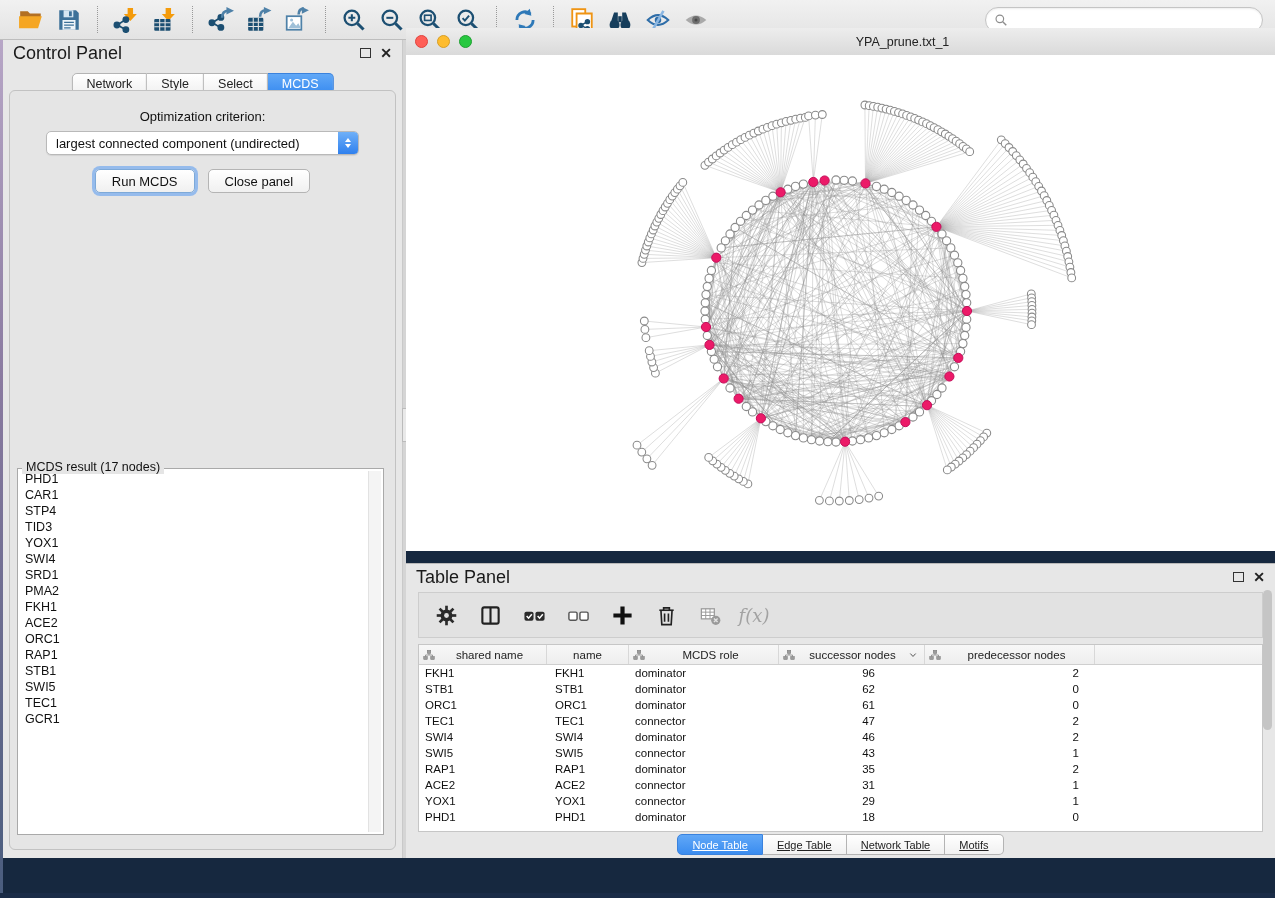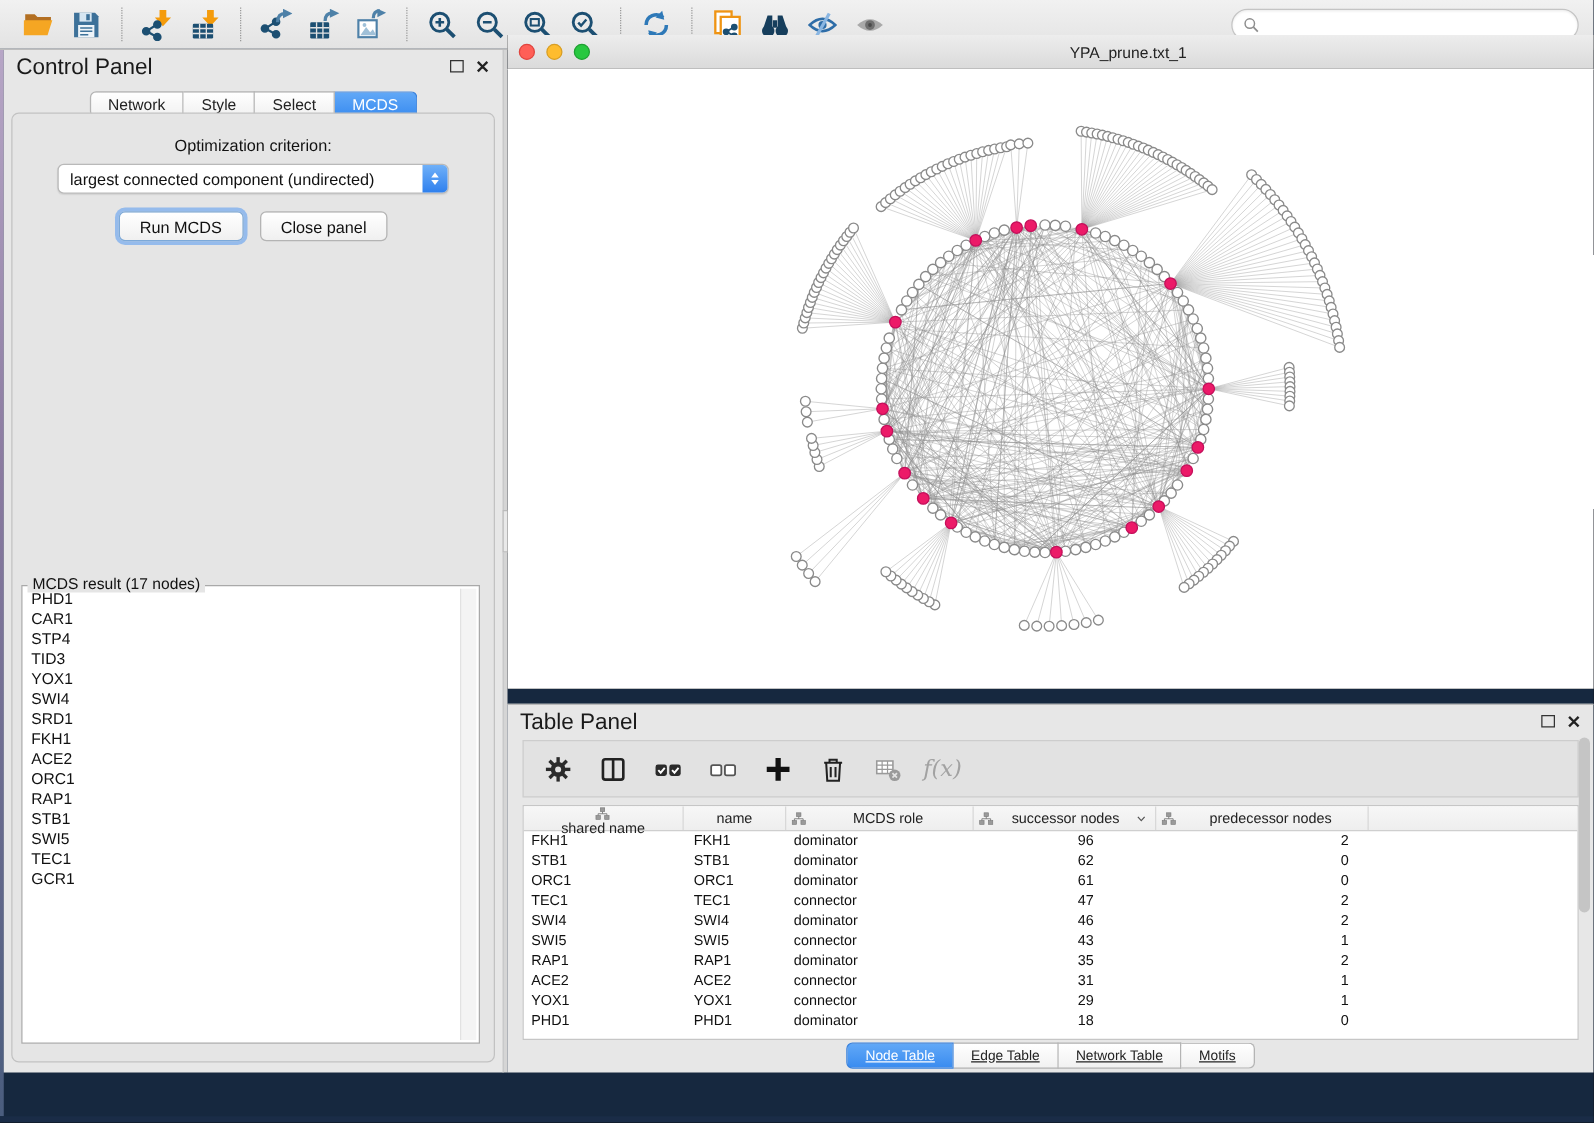--- a/index.html
+++ b/index.html
@@ -424,20 +424,21 @@
       <span id="result-legend">MCDS result (17 nodes)</span>
       <div id="result-box">
         <div id="mcds-list">
             <div class="li">PHD1</div>
             <div class="li">CAR1</div>
             <div class="li">STP4</div>
             <div class="li">TID3</div>
             <div class="li">YOX1</div>
             <div class="li">SWI4</div>
             <div class="li">SRD1</div>
+            <div class="li">PMA2</div>
             <div class="li">FKH1</div>
             <div class="li">ACE2</div>
             <div class="li">ORC1</div>
             <div class="li">RAP1</div>
             <div class="li">STB1</div>
             <div class="li">SWI5</div>
             <div class="li">TEC1</div>
             <div class="li">GCR1</div>
           </div>
         <div id="result-scroll"></div>
@@ -1340,21 +1341,21 @@
           <svg class="ic ">
             <use href="#sym-table-delete"></use>
           </svg>
         </div>
         <div class="t2btn">
           <span class="fx">f(x)</span>
         </div>
       </div>
     <div id="tbl">
       <div id="tbl-head">
-          <div class="th" style="width: 128px; flex-direction: column;">
+          <div class="th" style="width: 128px;">
             <svg class="ic ">
               <use href="#sym-tree"></use>
             </svg>
             <span class="lbl">shared name</span>
           </div>
           <div class="th" style="width: 82px;">
             <span class="lbl">name</span>
           </div>
           <div class="th" style="width: 150px;">
             <svg class="ic ">

